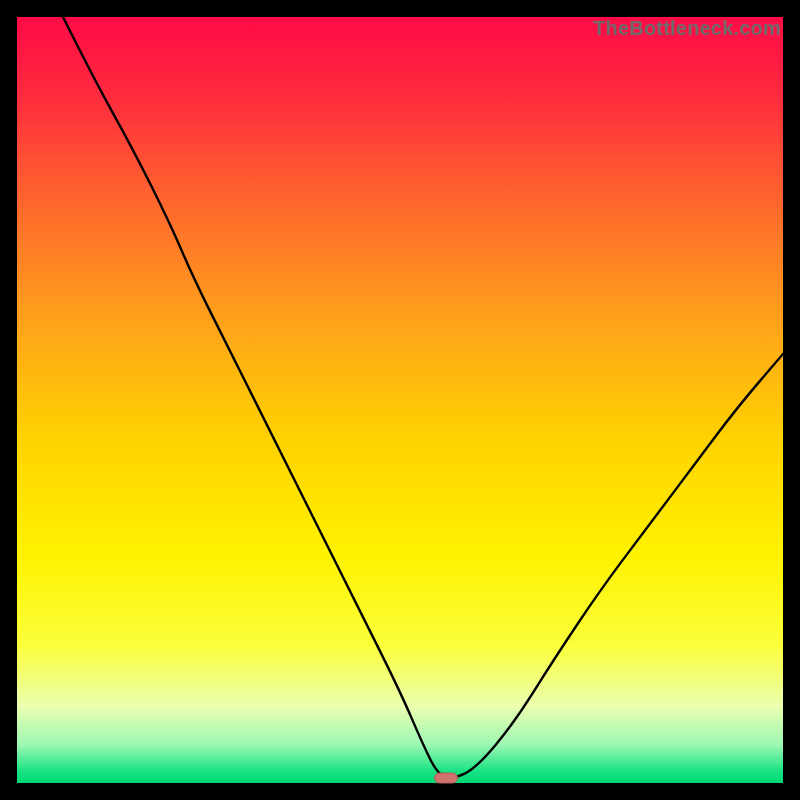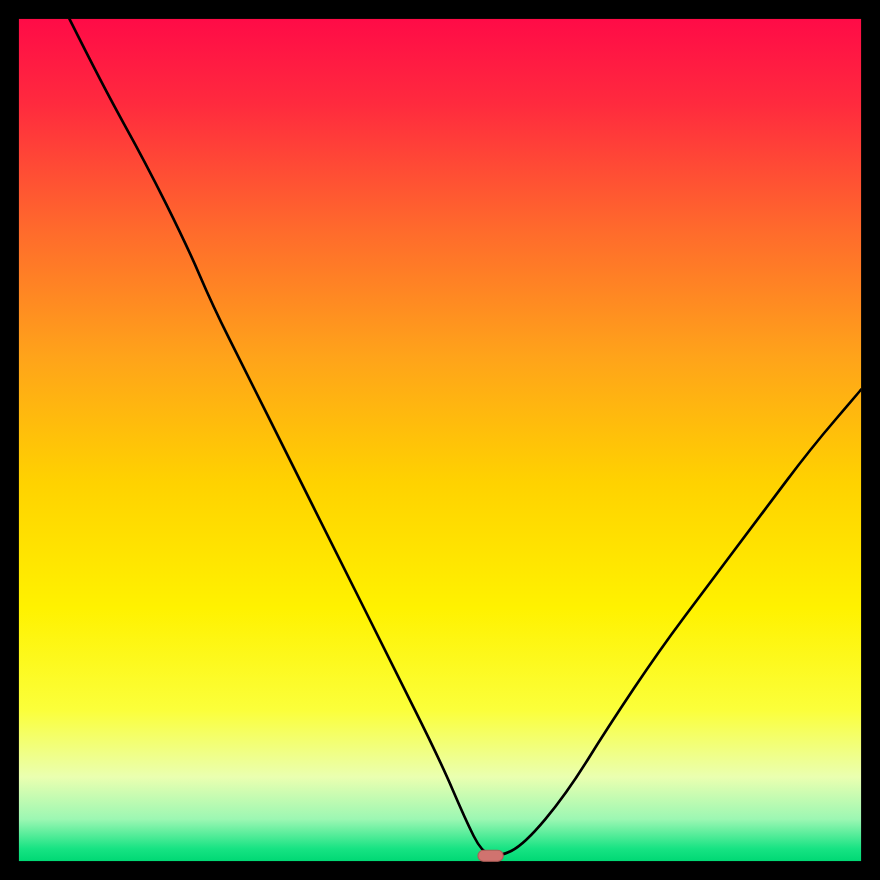--- a/index.html
+++ b/index.html
@@ -69,14 +69,15 @@
       </defs>
       <rect x="0" y="0" width="766" height="766" fill="url(#heat)"></rect>
     </svg>
 
     <svg class="curve-svg" viewBox="0 0 766 766" preserveAspectRatio="none">
       <path id="curve-path" d="M 46.0 0.0 Q 76.6 61.3 95.8 95.8 Q 114.9 130.2 134.1 168.5 Q 153.2 206.8 164.7 233.6 Q 176.2 260.4 191.5 291.1 Q 206.8 321.7 226.0 360.0 Q 245.1 398.3 268.1 444.3 Q 291.1 490.2 314.1 536.2 Q 337.0 582.2 360.0 628.1 Q 383.0 674.1 394.5 700.9 Q 406.0 727.7 413.6 743.0 Q 421.3 758.3 429.0 760.3 Q 436.6 762.2 448.1 756.4 Q 459.6 750.7 478.8 727.7 Q 497.9 704.7 517.0 674.1 Q 536.2 643.4 559.2 609.0 Q 582.2 574.5 605.1 543.9 Q 628.1 513.2 651.1 482.6 Q 674.1 451.9 697.1 421.3 Q 720.0 390.7 743.0 363.9 T 766.0 337.0" fill="none" stroke-width="2.4" stroke-linecap="round" stroke-linejoin="round" stroke="#000000"></path>
     </svg>
 
     <div id="min-marker" class="marker" style="left: 428.96px; top: 761.404px; background: rgb(208, 115, 111); border: 1px solid rgb(178, 92, 88);"></div>
 
+    <div class="watermark">TheBottleneck.com</div>
   </div>
 </div>
 
 </body></html>

